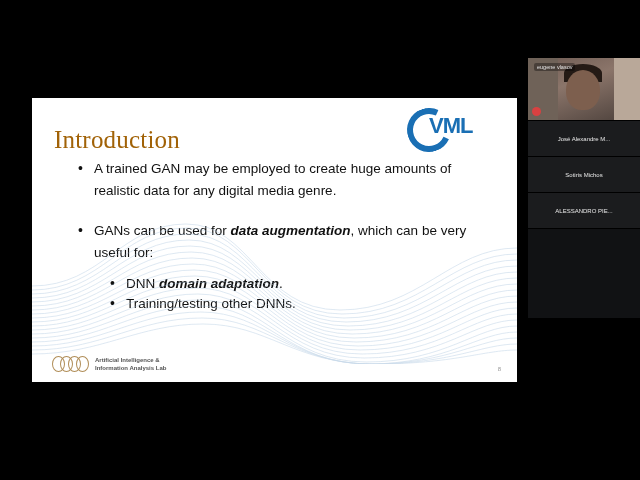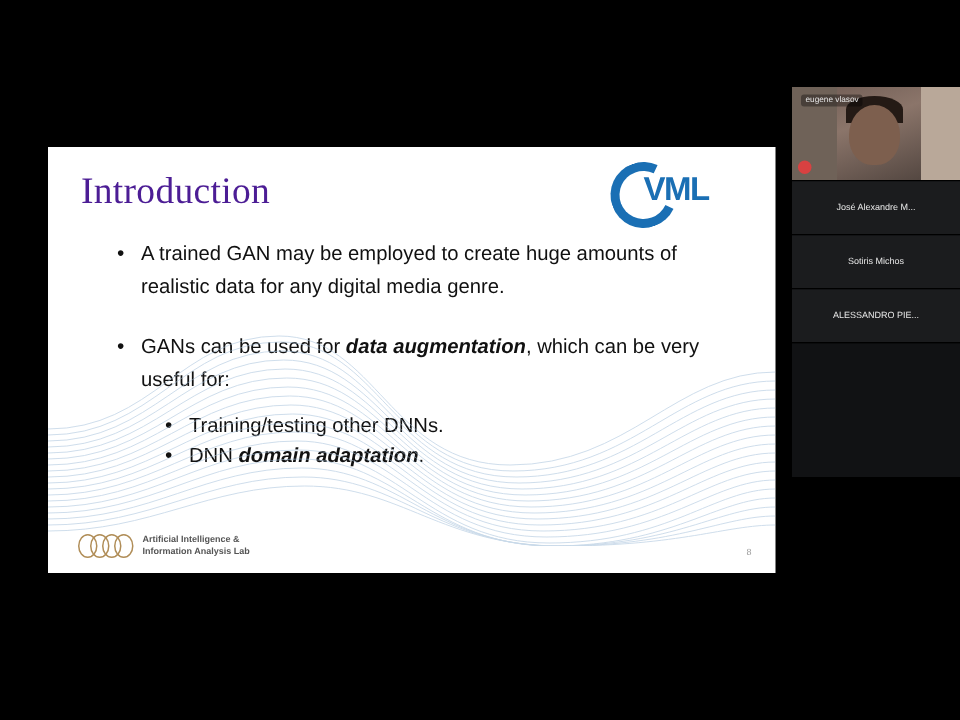--- a/index.html
+++ b/index.html
@@ -30,23 +30,23 @@
     background: #ffffff;
     overflow: hidden;
   }
   #slide-inner {
     position: absolute;
     inset: 0;
   }
   .slide-title {
     position: absolute;
     left: 22px;
-    top: 16px;
+    top: 28px;
     font-size: 25px;
-    color: #4c1d95;
+    color: #a16207;
     font-family: "Liberation Serif", serif;
     letter-spacing: 0.2px;
   }
 
   
   .vml-logo {
     position: absolute;
     right: 14px;
     top: 8px;
     width: 96px;
@@ -283,24 +283,24 @@
         <div class="b1">
           <span>A trained GAN may be employed to create huge amounts of realistic data for any digital media genre.</span>
         </div>
 
         <div class="b1" style="margin-bottom:4px;">
           <span>GANs can be used for </span><span class="bi">data augmentation</span><span>, which can be very useful for:</span>
         </div>
 
         <div class="sub">
           <div class="b2">
-            <span>Training/testing other DNNs.</span>
+            <span>DNN </span><span class="bi">domain adaptation</span><span>.</span>
           </div>
           <div class="b2">
-            <span>DNN </span><span class="bi">domain adaptation</span><span>.</span>
+            <span>Training/testing other DNNs.</span>
           </div>
         </div>
 
       </div>
 
       <div class="wave-wrap">
         <svg width="485" height="150" viewBox="0 0 485 150" preserveAspectRatio="none">
           <g fill="none" stroke="#aac4dd" stroke-width="0.6" opacity="0.85">
             <path d="M0,96 C70,96 95,44 160,44 C225,44 240,120 320,120 C400,120 430,70 485,70"></path>
             <path d="M0,100 C70,100 96,50 161,50 C226,50 242,124 322,124 C402,124 432,76 485,76"></path>

